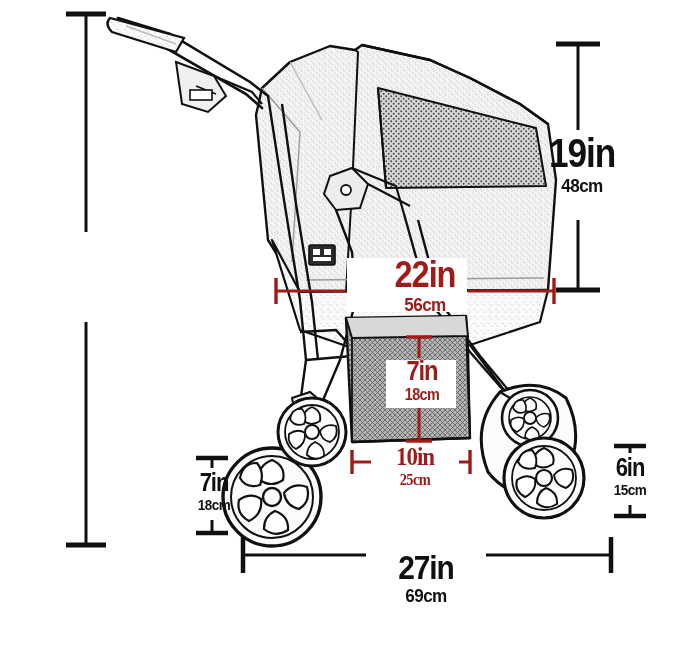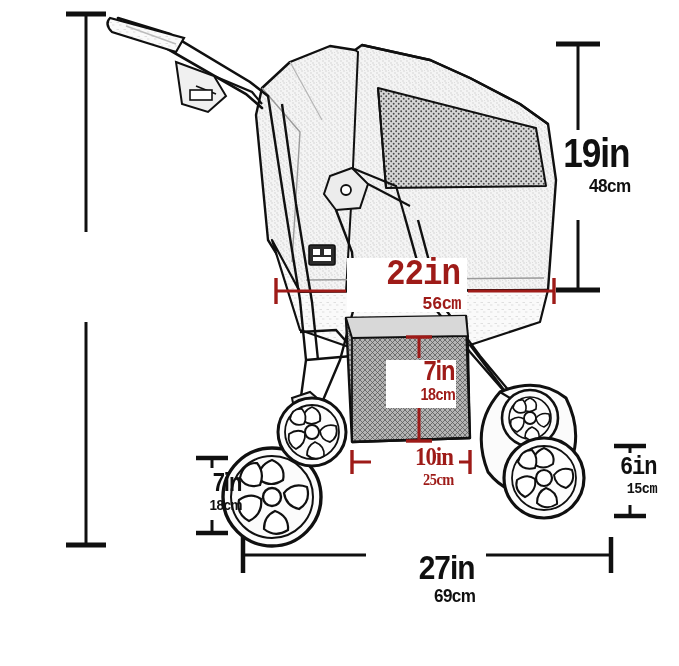--- a/index.html
+++ b/index.html
@@ -23,21 +23,21 @@
   #diagram-svg {
     position: absolute;
     top: 0;
     left: 0;
     width: 679px;
     height: 666px;
   }
   
   .dim-label {
     position: absolute;
-    text-align: right;
+    text-align: center;
     line-height: 1;
     white-space: nowrap;
     user-select: none;
   }
   .dim-label .imperial {
     display: block;
     font-weight: 700;
     letter-spacing: -1.2px;
     font-stretch: condensed;
     transform: scaleX(0.88);
@@ -53,37 +53,37 @@
 
   
   #label-height      { left: 24px;  top: 236px; width: 110px; }
   #label-height .imperial { font-size: 44px; }
   #label-height .metric   { font-size: 19px; margin-top: 3px; }
 
   #label-canopy      { left: 528px; top: 133px; width: 108px; }
   #label-canopy .imperial { font-size: 40px; }
   #label-canopy .metric   { font-size: 19px; margin-top: 3px; }
 
-  #label-seat-width  { left: 349px; top: 256px; width: 118px; z-index: 6; font-family: Liberation Mono, monospace; }
+  #label-seat-width  { left: 366px; top: 256px; width: 118px; z-index: 6; }
   #label-seat-width .imperial { font-size: 37px; }
   #label-seat-width .metric   { font-size: 19px; margin-top: 2px; }
 
   #label-basket-height { left: 385px; top: 358px; width: 74px; z-index: 6; }
   #label-basket-height .imperial { font-size: 27px; }
   #label-basket-height .metric   { font-size: 16px; margin-top: 2px; }
 
   #label-basket-width { left: 372px; top: 444px; width: 86px; z-index: 6; font-family: Liberation Serif, serif; }
   #label-basket-width .imperial { font-size: 26px; }
   #label-basket-width .metric   { font-size: 16px; margin-top: 2px; }
 
   #label-front-wheel { left: 183px; top: 470px; width: 62px; }
   #label-front-wheel .imperial { font-size: 25px; }
   #label-front-wheel .metric   { font-size: 15px; margin-top: 2px; }
 
-  #label-rear-wheel  { left: 600px; top: 455px; width: 60px; font-family: Liberation Mono, monospace; }
+  #label-rear-wheel  { left: 600px; top: 455px; width: 60px; }
   #label-rear-wheel .imperial { font-size: 25px; }
   #label-rear-wheel .metric   { font-size: 15px; margin-top: 2px; }
 
   #label-base-length { left: 371px; top: 530px; width: 110px; margin-top: 20px; }
   #label-base-length .imperial { font-size: 34px; }
   #label-base-length .metric   { font-size: 19px; margin-top: 2px; }
 
   .label-plate {
     position: absolute;
     background: #ffffff;

